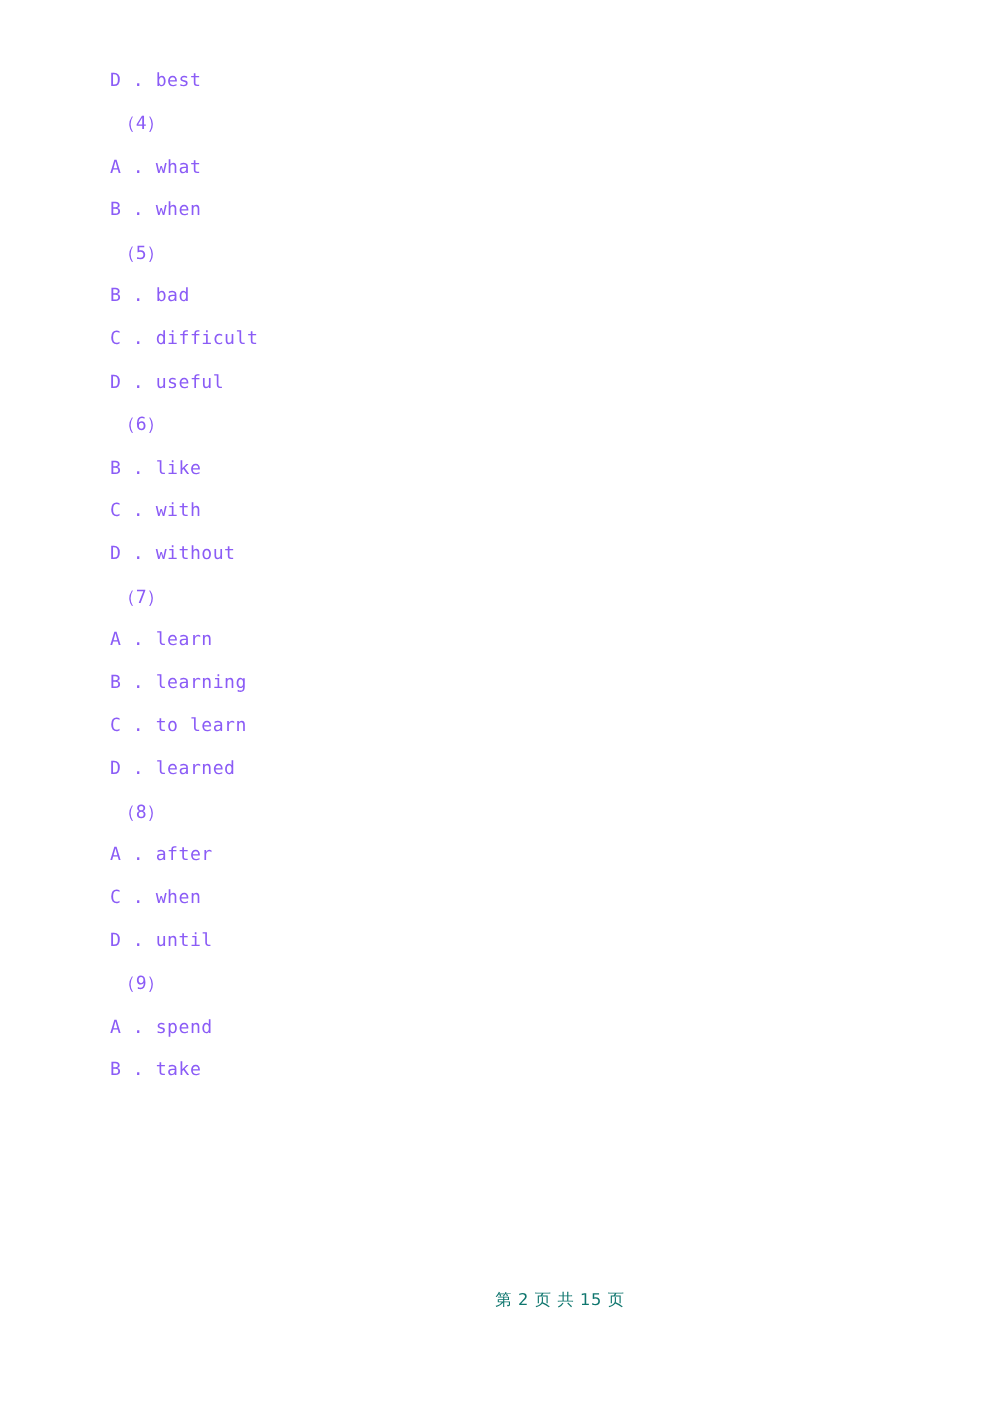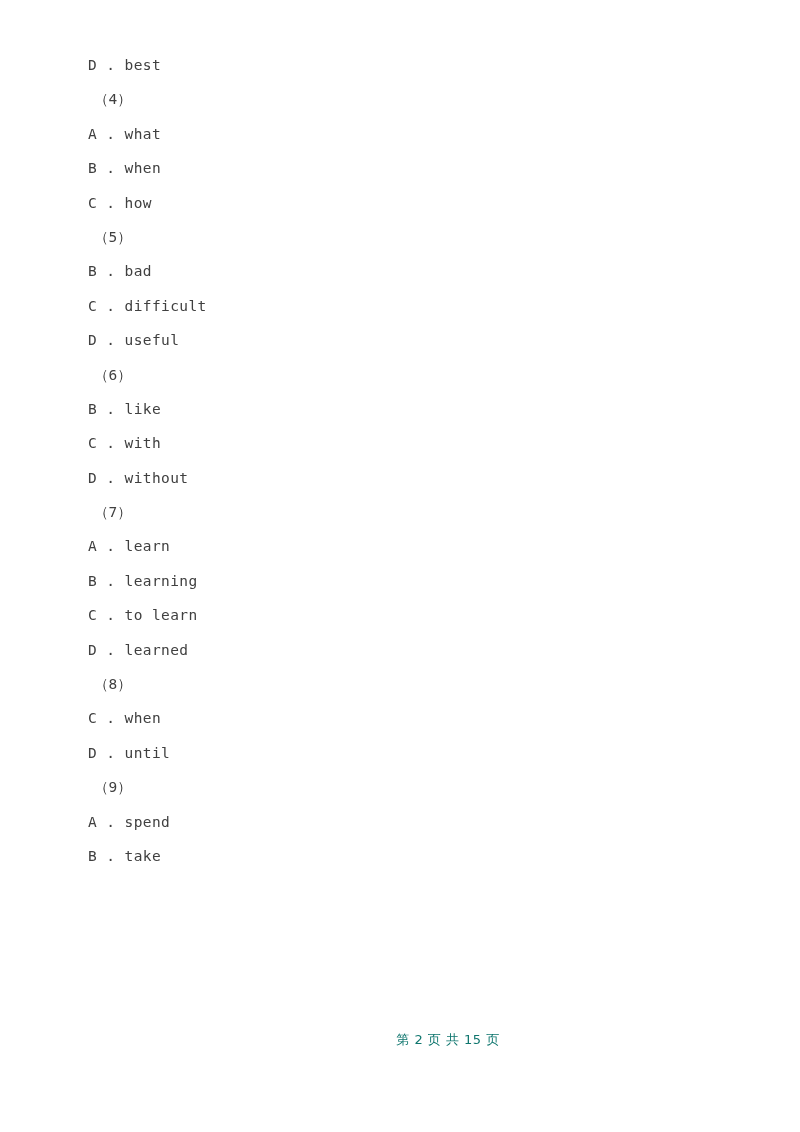--- a/index.html
+++ b/index.html
@@ -26,21 +26,21 @@
   .content {
     position: absolute;
     left: 88px;
     top: 48px;
     width: 620px;
   }
   .line {
     height: 34.4px;
     line-height: 34.4px;
     white-space: pre;
-    color: #404040;
+    color: #8b5cf6;
     font-size: 14.5px;
     letter-spacing: 0.4px;
   }
   .line.option {
     padding-left: 0px;
   }
   .line.group {
     padding-left: 6px;
     letter-spacing: 0px;
   }
@@ -60,35 +60,35 @@
 </style>
 </head>
 <body>
 
 <div class="page">
   <div class="content">
       <div class="line option">D . best</div>
       <div class="line group">（4）</div>
       <div class="line option">A . what</div>
       <div class="line option">B . when</div>
-      <div class="line option">C . how</div>
       <div class="line group">（5）</div>
       <div class="line option">B . bad</div>
       <div class="line option">C . difficult</div>
       <div class="line option">D . useful</div>
       <div class="line group">（6）</div>
       <div class="line option">B . like</div>
       <div class="line option">C . with</div>
       <div class="line option">D . without</div>
       <div class="line group">（7）</div>
       <div class="line option">A . learn</div>
       <div class="line option">B . learning</div>
       <div class="line option">C . to learn</div>
       <div class="line option">D . learned</div>
       <div class="line group">（8）</div>
+      <div class="line option">A . after</div>
       <div class="line option">C . when</div>
       <div class="line option">D . until</div>
       <div class="line group">（9）</div>
       <div class="line option">A . spend</div>
       <div class="line option">B . take</div>
     </div>
   <div class="footer">第 2 页 共 15 页</div>
 </div>
 
 </body></html>

